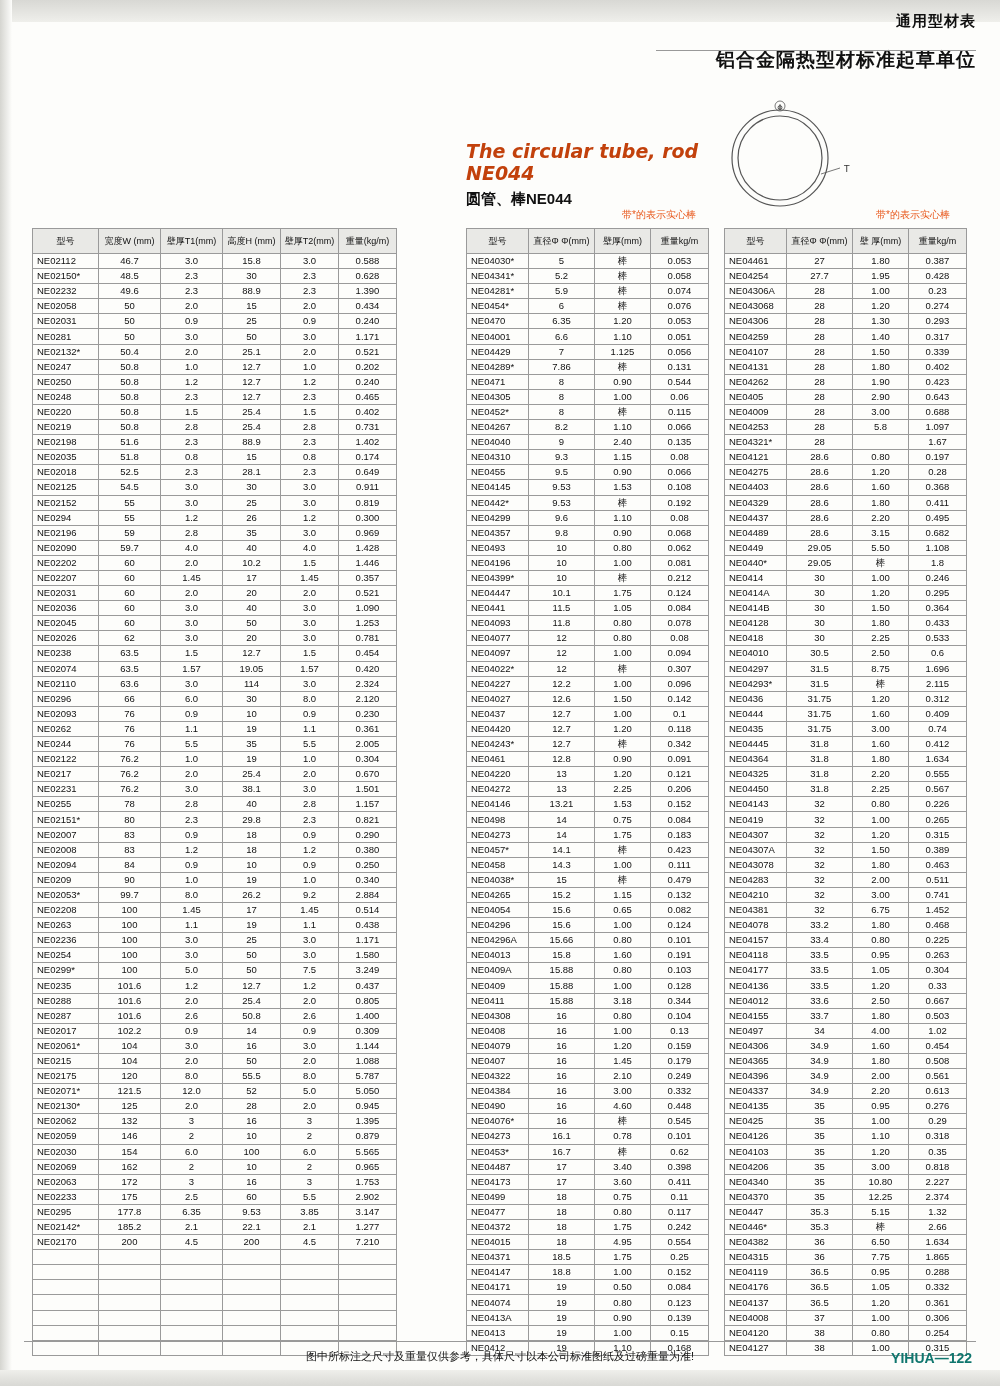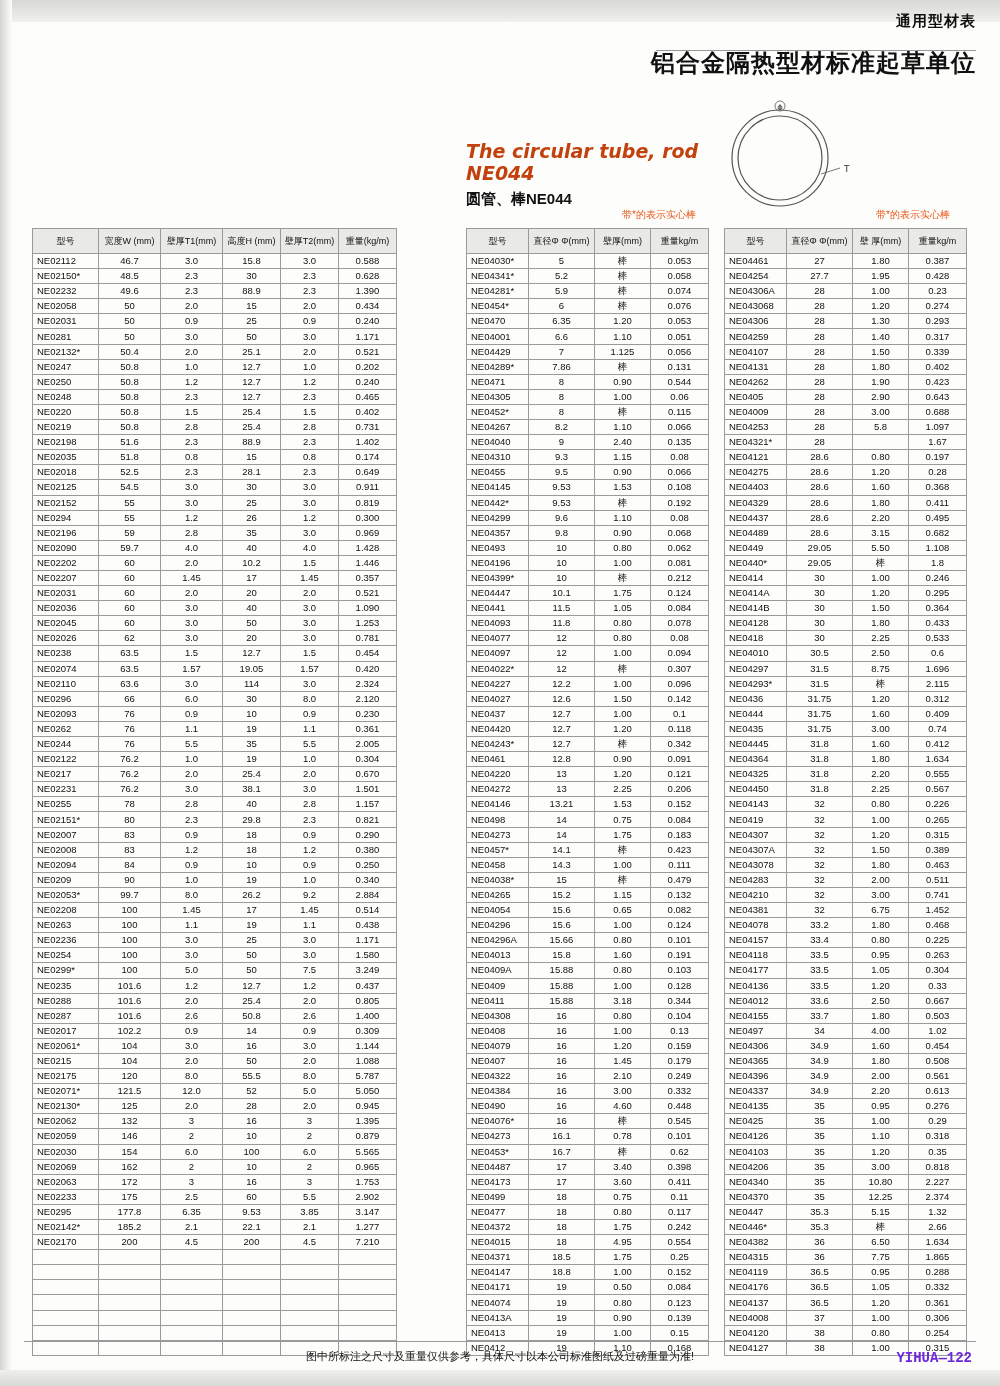--- a/index.html
+++ b/index.html
@@ -21,21 +21,21 @@
     position:absolute; left:0; top:0; width:1000px; height:22px;
     background:linear-gradient(to bottom,#d8d8d4,#efefeb);
   }
   .header {
     position:absolute; right:24px; top:12px; text-align:right;
   }
   .header .h1 {
     font-size:15px; font-weight:bold; color:#111; letter-spacing:1px;
   }
   .header .h2 {
-    font-size:24px; font-weight:bold; color:#111; letter-spacing:1px;
+    font-size:19px; font-weight:bold; color:#111; letter-spacing:1px;
     margin-top:16px;
   }
   .hrule {
     position:absolute; right:24px; top:50px; width:320px; height:1px;
     background:#999;
   }
 
   
   .titleblock { position:absolute; left:466px; top:140px; width:300px; }
   .titleblock .tt-en {
@@ -102,22 +102,22 @@
   
   .footline {
     position:absolute; left:24px; right:24px; bottom:44px; height:1px; background:#999;
   }
   .footer-note {
     position:absolute; left:0; right:0; bottom:22px;
     text-align:center; font-size:11px; color:#111;
   }
   .footer-code {
     position:absolute; right:28px; bottom:20px;
-    font-size:14px; font-weight:bold; color:#6d28d9;
-    font-family:Liberation Mono, monospace;
+    font-size:14px; font-weight:bold; color:#0f766e;
+    font-family:Liberation Sans, sans-serif;
     margin-left:28px;
   }
   .botband {
     position:absolute; left:0; bottom:0; width:1000px; height:16px;
     background:linear-gradient(to bottom,#efefeb,#d8d8d4);
   }
   .edge-left {
     position:absolute; left:0; top:0; width:12px; height:1386px;
     background:linear-gradient(to right,#d5d5d0,#fdfdfb);
   }

